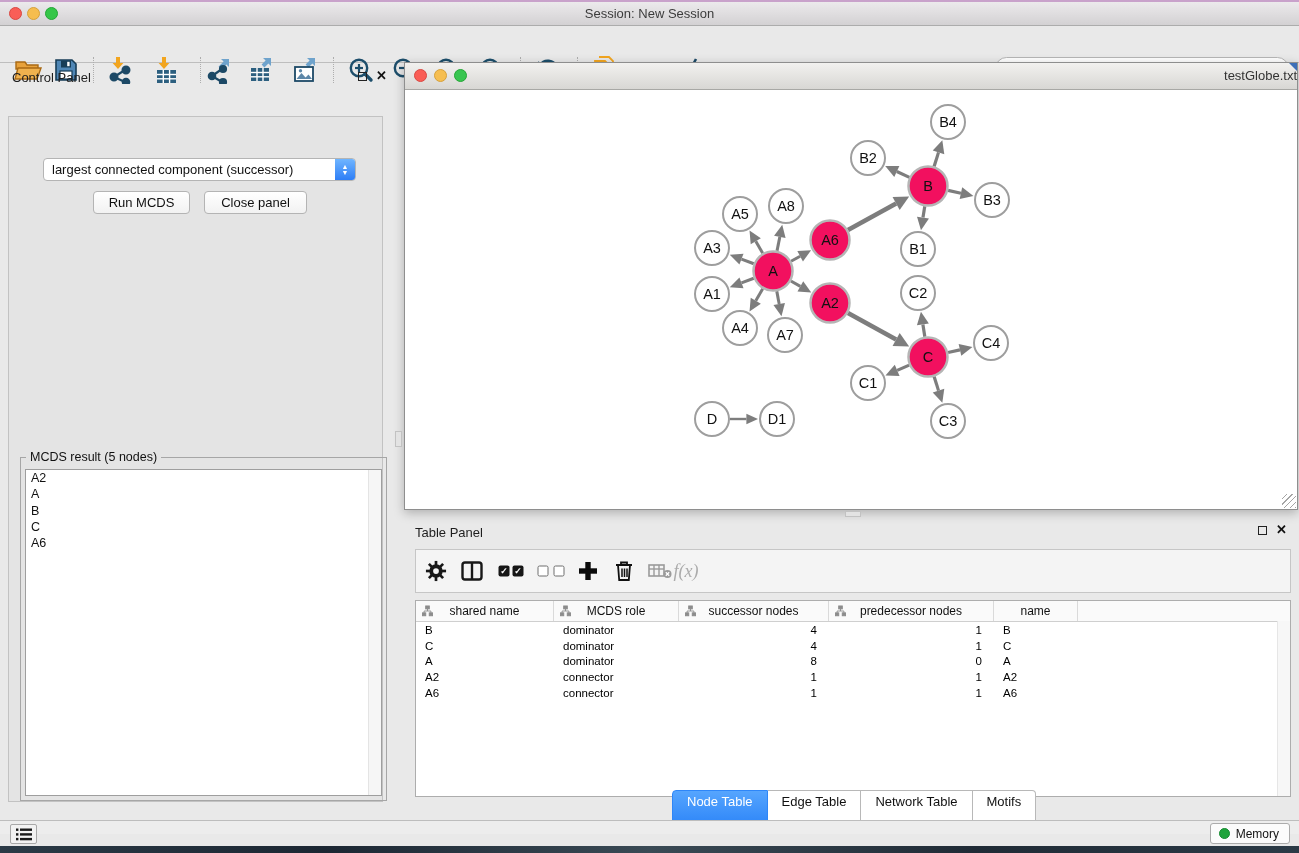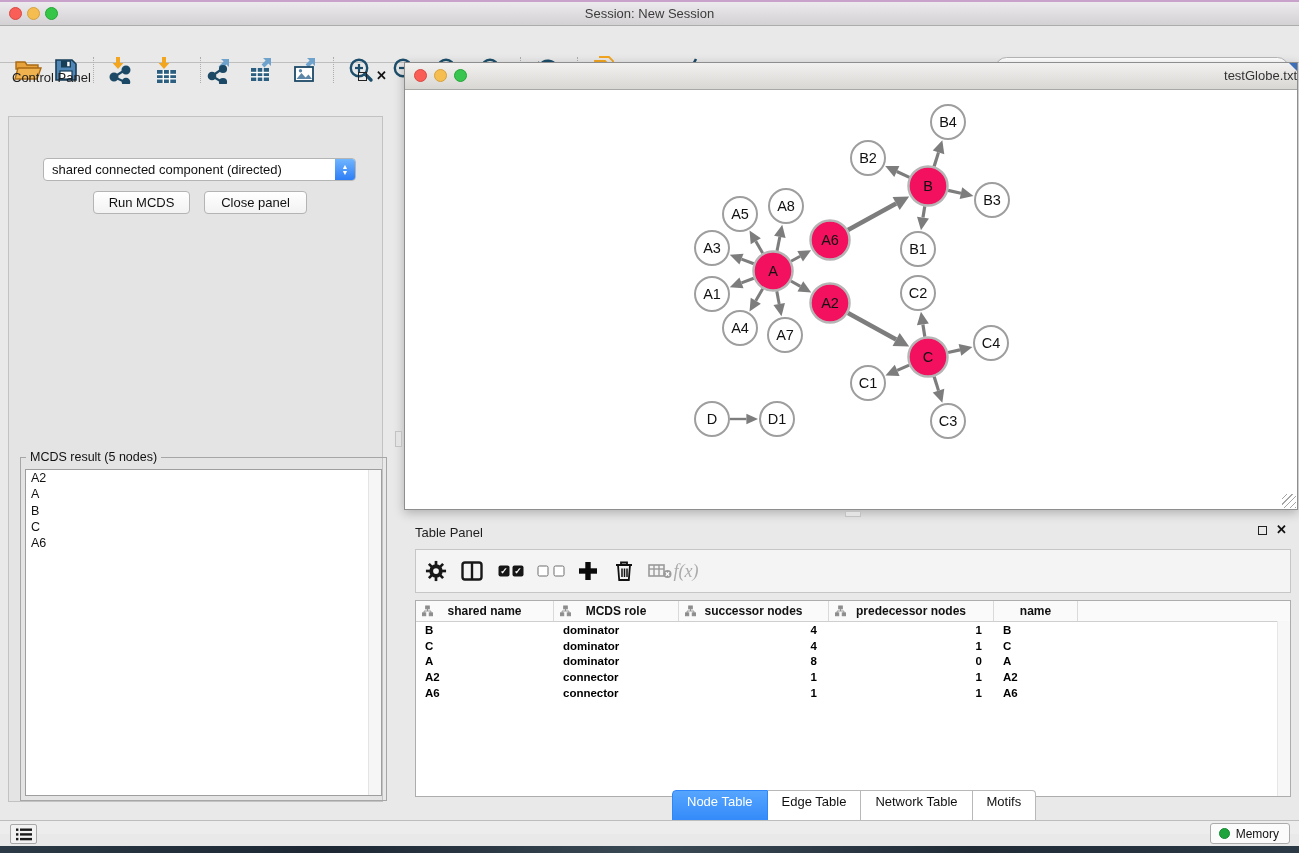--- a/index.html
+++ b/index.html
@@ -57,21 +57,21 @@
   .blue-corner{position:absolute;right:0;top:0;width:0;height:0;border-left:8px solid transparent;border-top:8px solid #3D6FB8;}
   .grip-v{position:absolute;left:395px;top:431px;width:7px;height:16px;background:#E3E3E3;border:1px solid #C2C2C2;box-sizing:border-box;}
   .grip-h{position:absolute;left:845px;top:511px;width:16px;height:6px;background:#E3E3E3;border:1px solid #C2C2C2;box-sizing:border-box;}
   
   .tp-title{position:absolute;left:415px;top:525px;font-size:13px;color:#1e1e1e;}
   .tp-toolbar{position:absolute;left:415px;top:549px;width:876px;height:44px;background:#F4F4F4;border:1px solid #C6C6C6;box-sizing:border-box;}
   .tico{position:absolute;top:50%;transform:translate(-50%,-50%);display:flex;align-items:center;justify-content:center;}
   .chk{width:11px;height:11px;border-radius:2px;background:#161616;color:#fff;font-size:9px;line-height:11px;text-align:center;font-weight:bold;}
   .unchk{width:11px;height:11px;border-radius:2px;border:1.5px solid #6E6E6E;background:#fff;box-sizing:border-box;}
   .fx{font-family:"Liberation Serif",serif;font-style:italic;color:#ABABAB;font-size:18px;}
-  .tp-table{position:absolute;left:415px;top:600px;width:876px;height:197px;background:#fff;border:1px solid #ADADAD;box-sizing:border-box;font-weight:bold;}
+  .tp-table{position:absolute;left:415px;top:600px;width:876px;height:197px;background:#fff;border:1px solid #ADADAD;box-sizing:border-box;}
   .tp-header{display:flex;height:20px;background:#FAFAFA;border-bottom:1px solid #CFCFCF;}
   .th{position:relative;border-right:1px solid #DADADA;display:flex;align-items:center;justify-content:center;
       font-size:12px;color:#111;box-sizing:border-box;}
   .th .hicon{position:absolute;left:6px;top:4px;}
   .tr{display:flex;height:15.7px;align-items:center;font-size:11.5px;color:#000;}
   .td{box-sizing:border-box;overflow:hidden;white-space:nowrap;}
   .tp-scroll{position:absolute;right:0;top:20px;bottom:0;width:12px;background:#F7F7F7;border-left:1px solid #E6E6E6;}
   .bottom-tabs{position:absolute;left:672px;top:790px;height:36px;display:flex;}
   .btab{line-height:21px;padding:0 14px;font-size:13px;background:#fff;border:1px solid #B8B8B8;border-left:none;color:#111;}
   .btab:first-child{border-left:1px solid #B8B8B8;border-radius:4px 0 0 4px;}
@@ -263,21 +263,21 @@
     </div>
   </div>
 
   <div class="cp-title">Control Panel</div>
   <div style="position:absolute;left:358px;top:72px;" class="win-sq"></div>
   <div style="position:absolute;left:376px;top:71px;" class="win-x">✕</div>
 
 
   <div class="cp-body">
     <div class="dropdown">
-      <span class="dd-text">shared connected component (directed)</span>
+      <span class="dd-text">largest connected component (successor)</span>
       <span class="dd-step">
           <span>▲</span>
           <span>▼</span>
         </span>
     </div>
     <div class="pbtn" style="left:84px;width:97px;">Run MCDS</div>
     <div class="pbtn" style="left:195px;width:103px;">Close panel</div>
     <div class="groupbox">
       <div class="gb-legend">MCDS result (5 nodes)</div>
       <div class="result-list">

